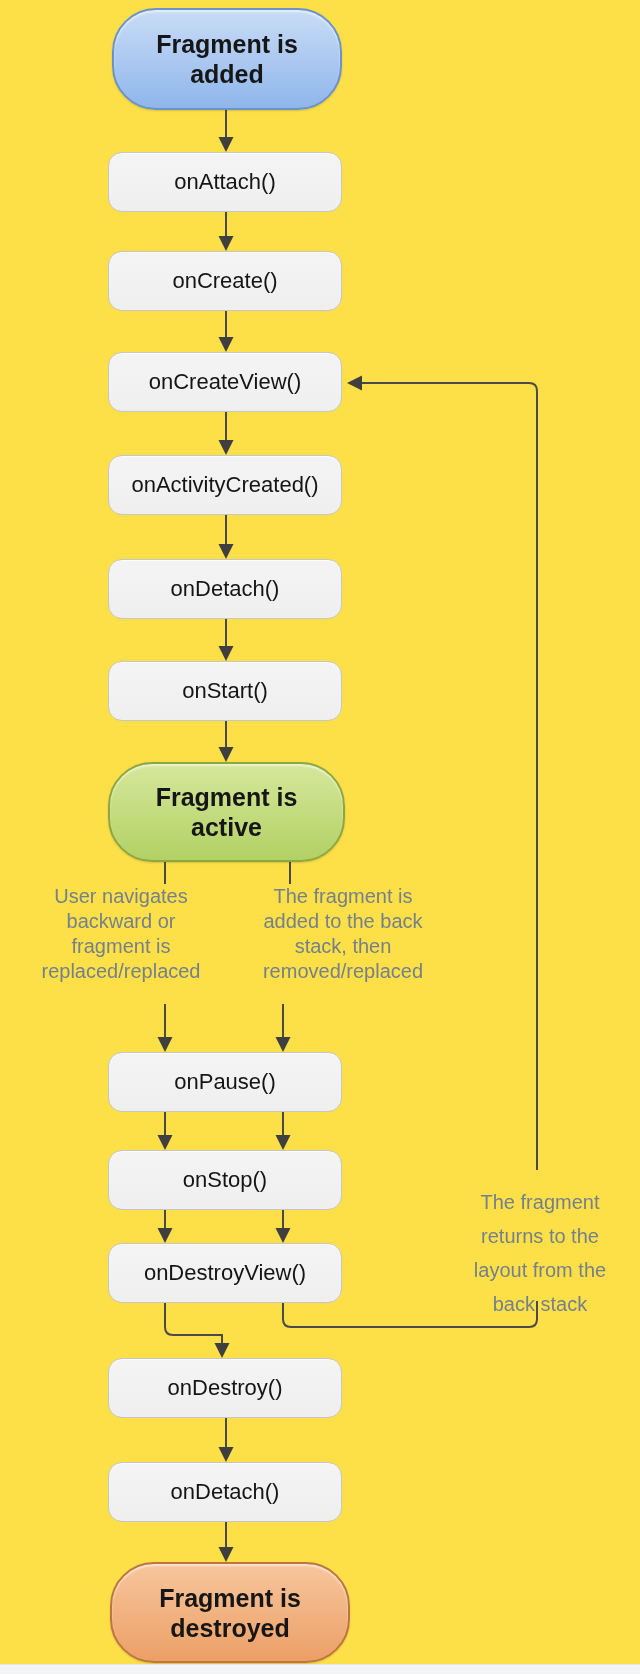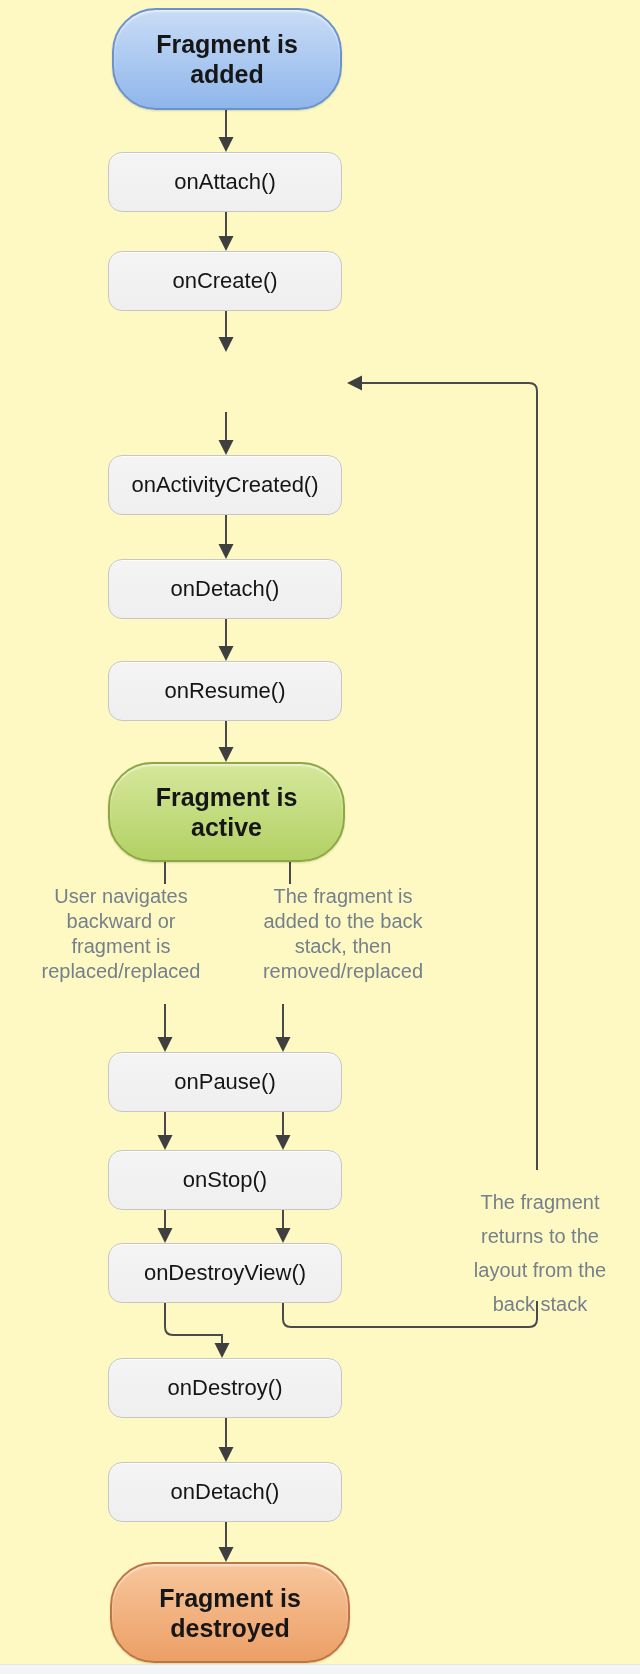--- a/index.html
+++ b/index.html
@@ -1,17 +1,17 @@
 <!DOCTYPE html>
 <html><head>
 <meta charset="utf-8">
 <style>
   html,body{margin:0;padding:0;background:#ffffff;}
   .canvas{
-    position:relative;width:640px;height:1674px;background:#fef9c3;overflow:hidden;
+    position:relative;width:640px;height:1674px;background:#fde047;overflow:hidden;
     font-family:"Liberation Sans","DejaVu Sans",sans-serif;
   }
   .connector-layer{position:absolute;left:0;top:0;width:640px;height:1674px;pointer-events:none;}
   .cline{stroke:#4a4a4a;stroke-width:2;fill:none;}
   .chead{fill:#3f3f3f;stroke:none;}
 
   .box{
     position:absolute;left:108px;width:234px;height:60px;box-sizing:border-box;
     background:linear-gradient(#f4f4f4,#efefef);
     border:1px solid #c6c6c6;border-radius:14px;
@@ -146,23 +146,24 @@
 
   <div class="pill pill-added">Fragment is
 added</div>
   <div class="pill pill-active">Fragment is
 active</div>
   <div class="pill pill-destroyed">Fragment is
 destroyed</div>
 
   <div class="box" style="top:152px">onAttach()</div>
   <div class="box" style="top:251px">onCreate()</div>
+  <div class="box" style="top:352px">onCreateView()</div>
   <div class="box" style="top:455px">onActivityCreated()</div>
   <div class="box" style="top:559px">onDetach()</div>
-  <div class="box" style="top:661px">onResume()</div>
+  <div class="box" style="top:661px">onStart()</div>
   <div class="box" style="top:1052px">onPause()</div>
   <div class="box" style="top:1150px">onStop()</div>
   <div class="box" style="top:1243px">onDestroyView()</div>
   <div class="box" style="top:1358px">onDestroy()</div>
   <div class="box" style="top:1462px">onDetach()</div>
 
   <div class="note note-left">User navigates
 backward or
 fragment is
 replaced/replaced</div>

